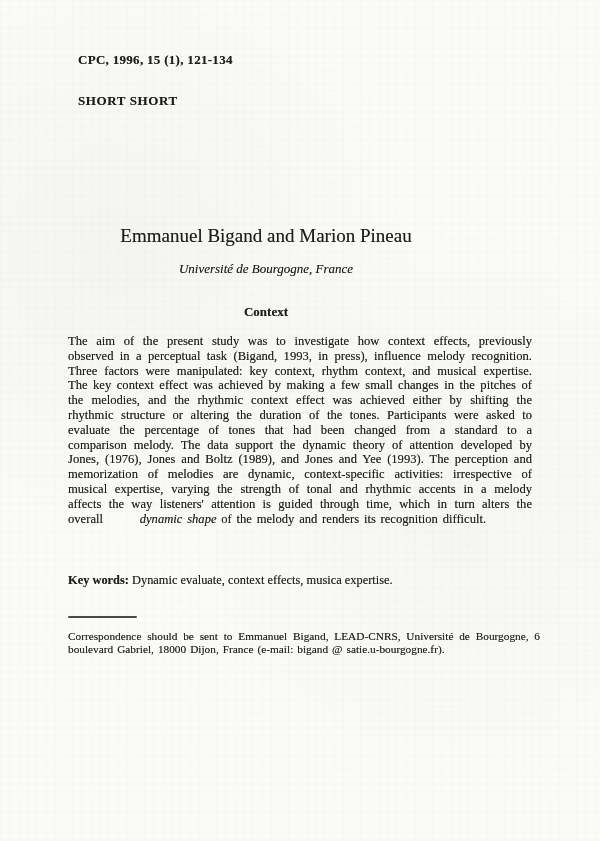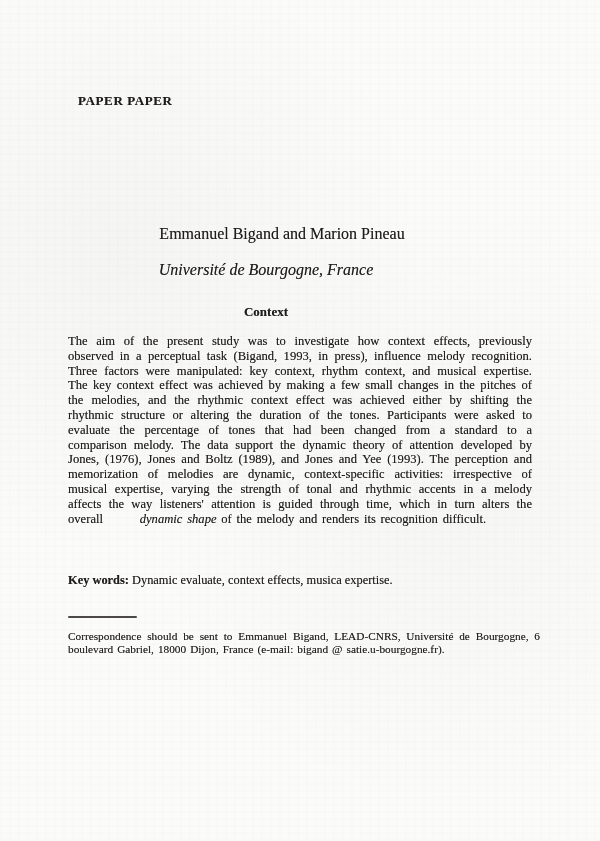--- a/index.html
+++ b/index.html
@@ -52,26 +52,25 @@
   }
   .paper-title {
     top: 139px;
     font-size: 21.5px;
     font-weight: bold;
     line-height: 30px;
     letter-spacing: 0.2px;
   }
   .authors {
     top: 225px;
-    font-size: 16px;
-    margin-left: 16px;
+    font-size: 19px;
   }
   .affiliation {
     top: 261px;
-    font-size: 16px;
+    font-size: 13px;
     font-style: italic;
   }
   .abstract-heading {
     top: 304px;
     font-size: 13px;
     font-weight: bold;
   }
   .abstract-body {
     left: 68px;
     top: 334px;
@@ -112,22 +111,23 @@
     line-height: 12.8px;
     text-align: justify;
     word-spacing: 1.2px;
   }
 </style>
 </head>
 <body>
 
 <div class="scan-page">
 
+  <div class="txt journal-ref">CPC, 1996, 15 (1), 121-134</div>
 
-  <div class="txt section-label">PAPER PAPER</div>
+  <div class="txt section-label">SHORT SHORT</div>
 
 
   <div class="txt centered-block authors">Emmanuel Bigand and Marion Pineau</div>
 
   <div class="txt centered-block affiliation">Université de Bourgogne, France</div>
 
   <div class="txt centered-block abstract-heading">Context</div>
 
   <div class="txt abstract-body">
     <span>The aim of the present study was to investigate how context effects, previously observed in a perceptual task (Bigand, 1993, in press), influence melody recognition. Three factors were manipulated: key context, rhythm context, and musical expertise. The key context effect was achieved by making a few small changes in the pitches of the melodies, and the rhythmic context effect was achieved either by shifting the rhythmic structure or altering the duration of the tones. Participants were asked to evaluate the percentage of tones that had been changed from a standard to a comparison melody. The data support the dynamic theory of attention developed by Jones, (1976), Jones and Boltz (1989), and Jones and Yee (1993). The perception and memorization of melodies are dynamic, context-specific activities: irrespective of musical expertise, varying the strength of tonal and rhythmic accents in a melody affects the way listeners' attention is guided through time, which in turn alters the overall </span><span class="it">dynamic shape</span><span> of the melody and renders its recognition difficult.</span>

